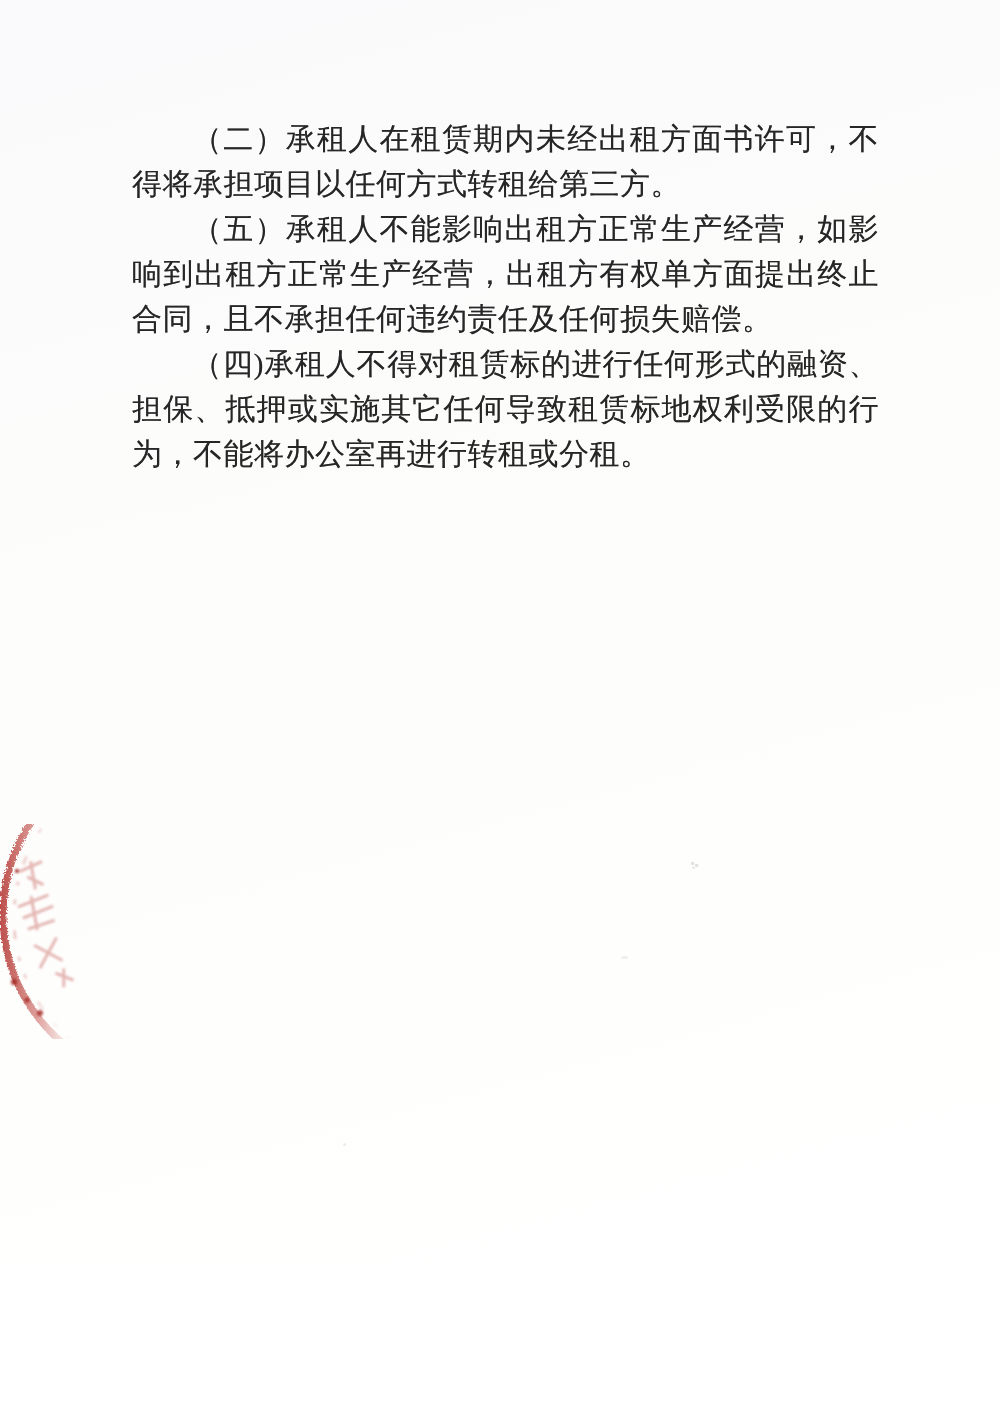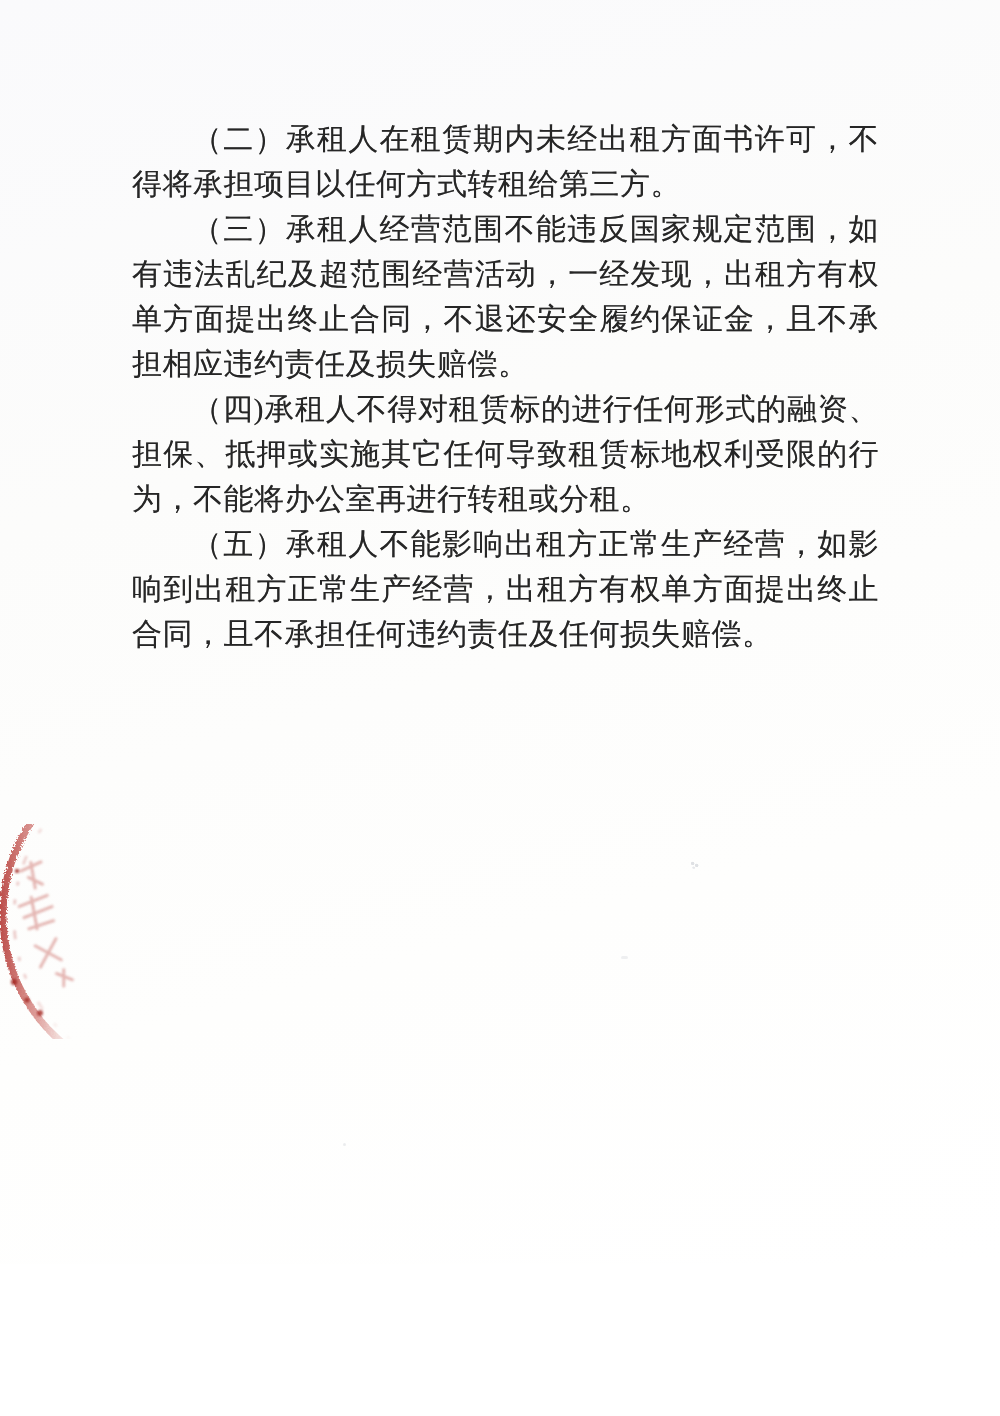--- a/index.html
+++ b/index.html
@@ -49,23 +49,22 @@
     color:#3b3b3b;
   }
 </style>
 </head>
 <body>
 
 <div class="page">
 
   <div class="body-text">
     <p class="para">（二）承租人在租赁期内未经出租方面书许可，不得将承担项目以任何方式转租给第三方。</p>
-    <p class="para">（三）承租人经营范围不能违反国家规定范围，如有违法乱纪及超范围经营活动，一经发现，出租方有权单方面提出终止合同，不退还安全履约保证金，且不承担相应违约责任及损失赔偿。</p>
+    <p class="para">（五）承租人不能影响出租方正常生产经营，如影响到出租方正常生产经营，出租方有权单方面提出终止合同，且不承担任何违约责任及任何损失赔偿。</p>
     <p class="para">（四)承租人不得对租赁标的进行任何形式的融资、担保、抵押或实施其它任何导致租赁标地权利受限的行为，不能将办公室再进行转租或分租。</p>
-    <p class="para">（五）承租人不能影响出租方正常生产经营，如影响到出租方正常生产经营，出租方有权单方面提出终止合同，且不承担任何违约责任及任何损失赔偿。</p>
   </div>
 
   <svg class="stamp" viewBox="0 0 150 215" width="150" height="215" aria-hidden="true">
     <defs>
       <linearGradient id="rimFade" gradientUnits="userSpaceOnUse" x1="0" y1="0" x2="78" y2="0">
         <stop offset="0" stop-color="#b02f2b" stop-opacity="0.85"></stop>
         <stop offset="0.45" stop-color="#c14a44" stop-opacity="0.55"></stop>
         <stop offset="1" stop-color="#da8f8a" stop-opacity="0"></stop>
       </linearGradient>
       <filter id="rough" x="-20%" y="-20%" width="140%" height="140%">

